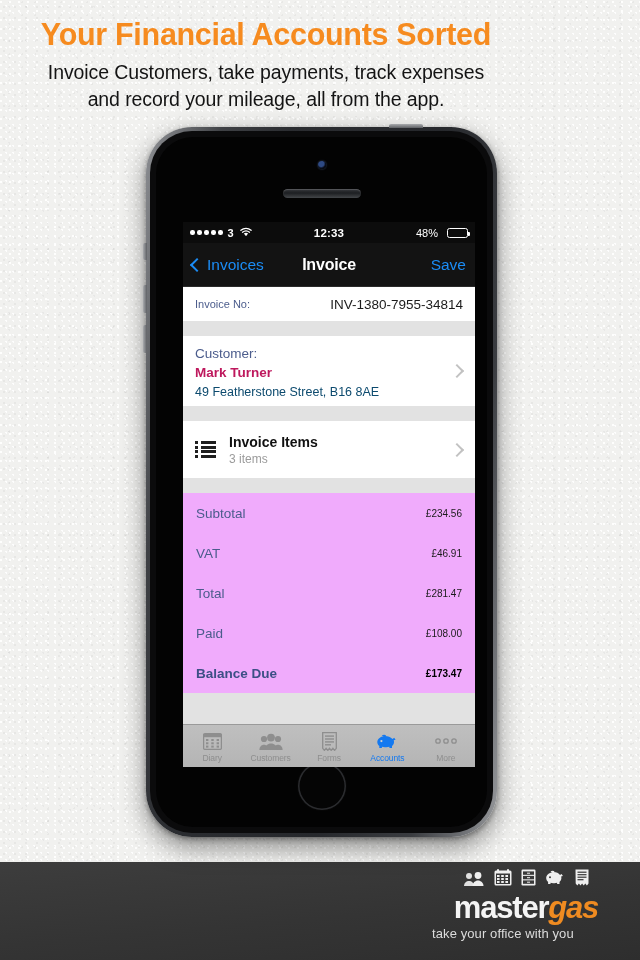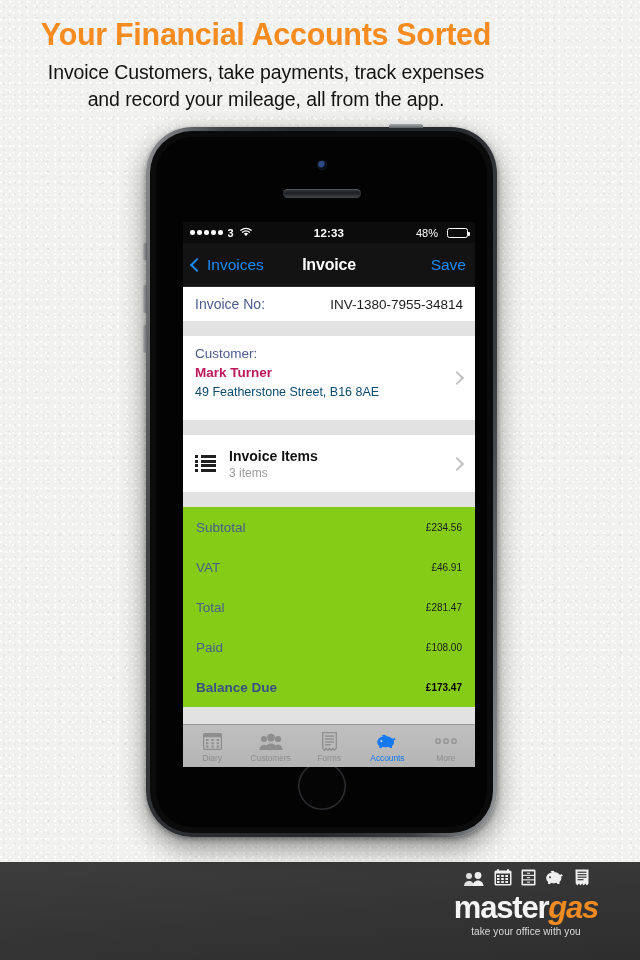--- a/index.html
+++ b/index.html
@@ -249,28 +249,28 @@
     box-sizing: border-box;
   }
   .cell-row-invno {
     height: 34px;
     display: flex;
     align-items: center;
     justify-content: space-between;
   }
   .lbl-blue {
     color: #4b5c8c;
-    font-size: 14px;
+    font-size: 11px;
   }
   .val-dark {
     color: #1b1b1b;
     font-size: 13.5px;
   }
   .cell-customer {
-    height: 84px;
+    height: 70px;
     padding-top: 9px;
   }
   .cust-label {
     color: #4b5c8c;
     font-size: 13.5px;
     line-height: 18px;
   }
   .cust-name {
     color: #be185d;
     font-size: 13.5px;
@@ -320,21 +320,21 @@
   .items-text { display: flex; flex-direction: column; gap: 2px; }
   .items-title {
     font-size: 14px;
     font-weight: bold;
     color: #111111;
   }
   .items-sub {
     font-size: 12px;
     color: #9b9b9b;
   }
-  .totals { background: #84cc16; }
+  .totals { background: #f0abfc; }
   .total-row {
     height: 40px;
     display: flex;
     align-items: center;
     justify-content: space-between;
     padding: 0 13px;
     box-sizing: border-box;
   }
   .total-row .t-label {
     color: #4b5c8c;
@@ -400,23 +400,23 @@
     font-size: 31px;
     font-weight: bold;
     letter-spacing: -1.2px;
     line-height: 36px;
     text-align: center;
     padding-right: 2px;
   }
   .bn-master { color: #f4f4f4; text-align: right; }
   .bn-gas { color: #ef8b21; font-style: italic; }
   .brand-tag {
-    font-size: 10px;
+    font-size: 13px;
     color: #dcdcdc;
-    text-align: center;
+    text-align: left;
     padding-right: 2px;
     letter-spacing: .1px;
   }
 </style>
 </head>
 <body>
 
 <div class="bg-texture"></div>
 
 <div class="headline-block">

